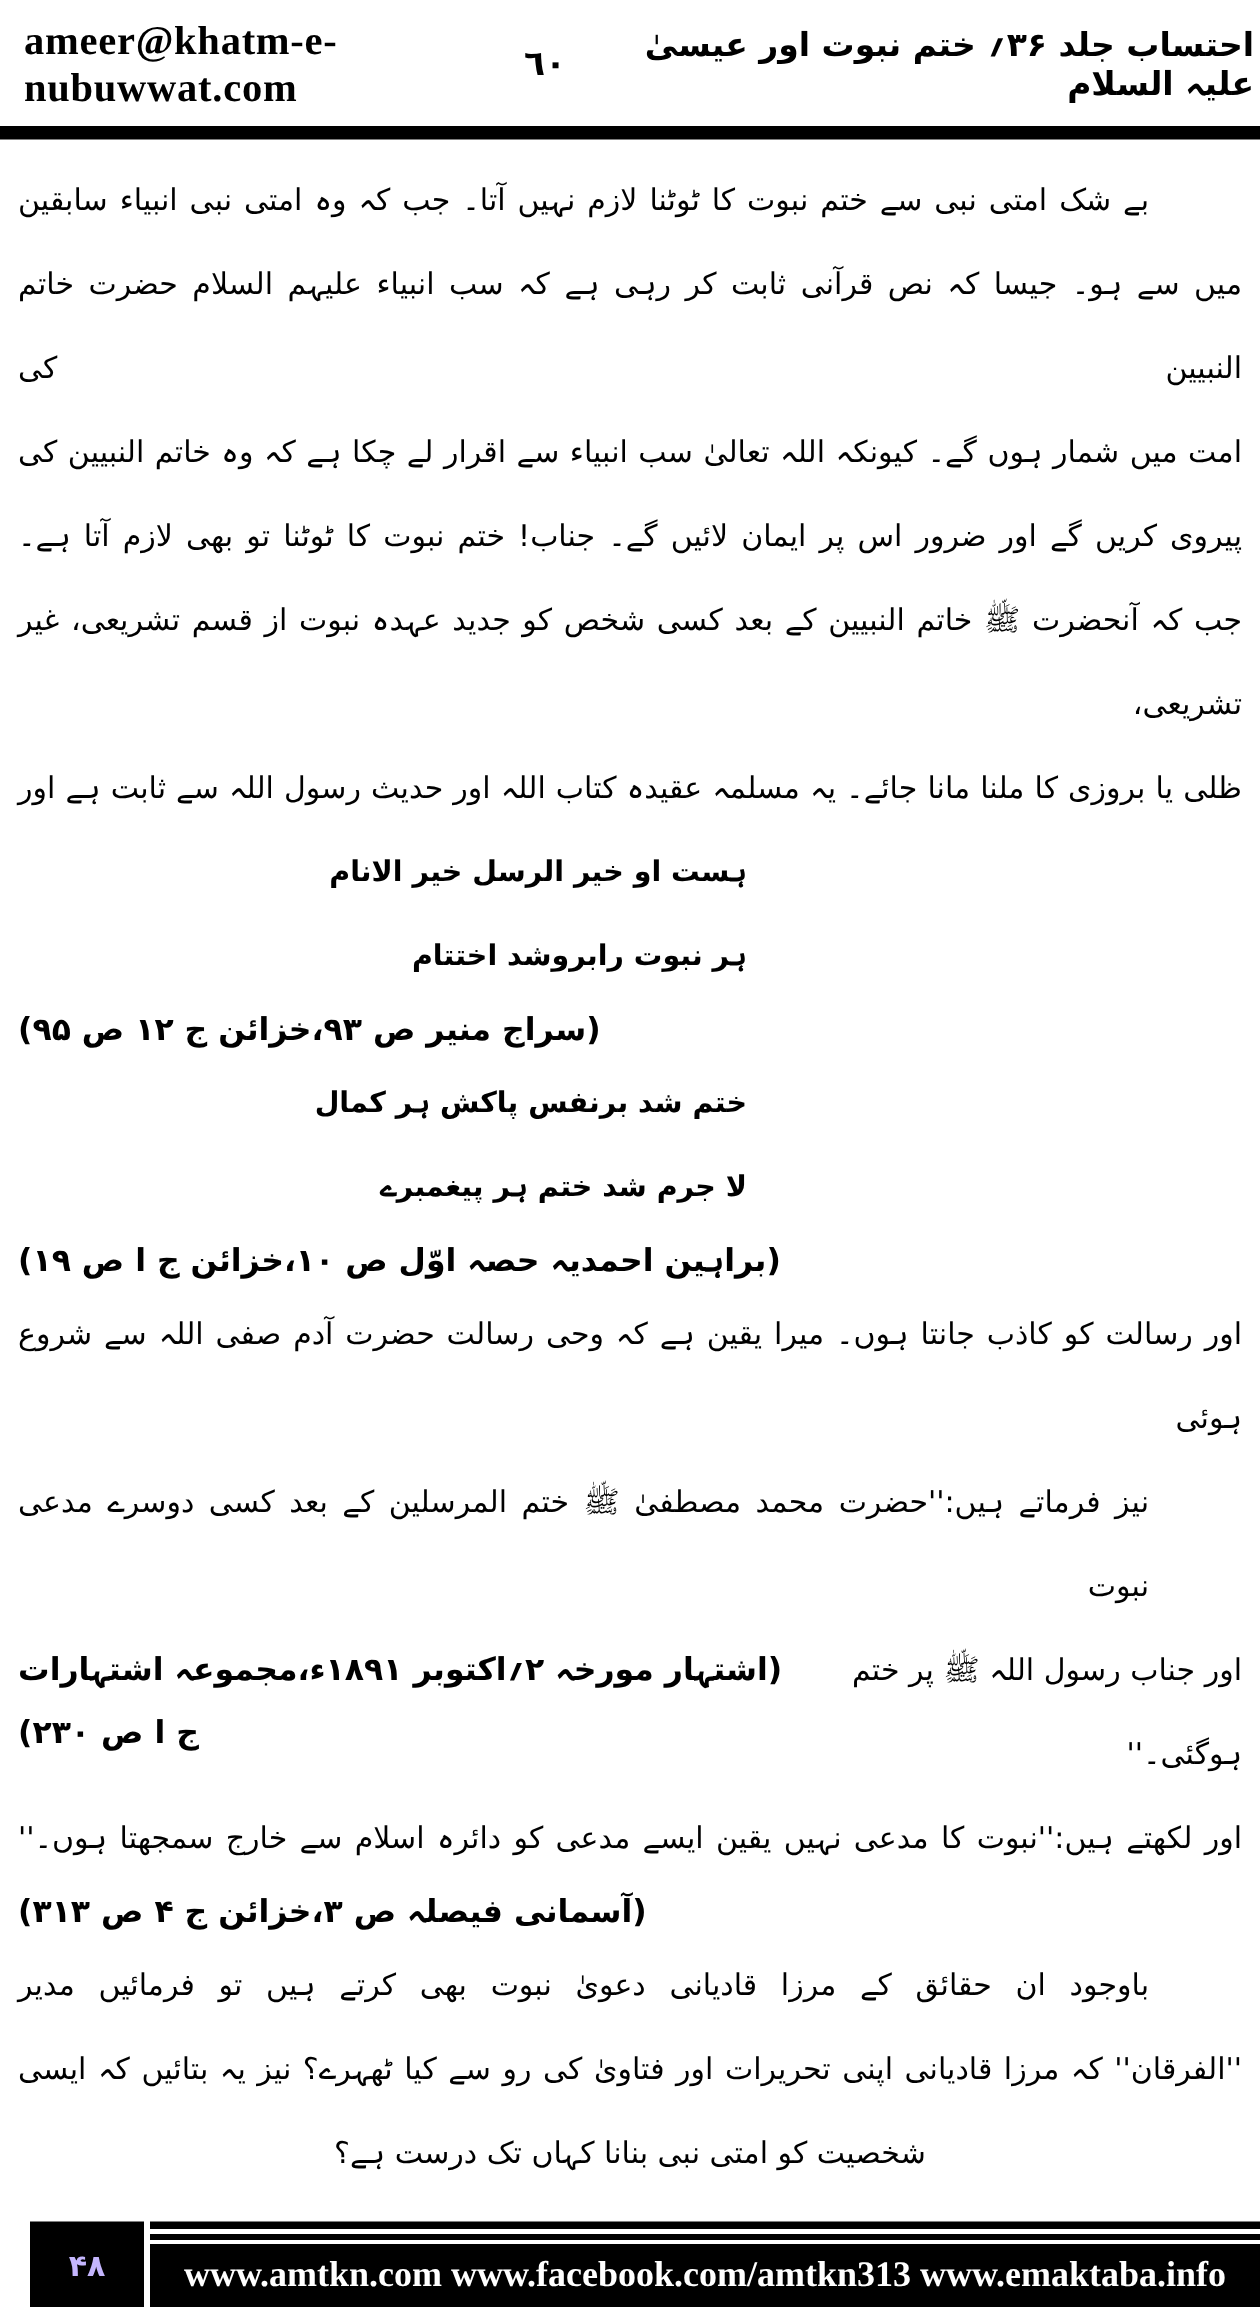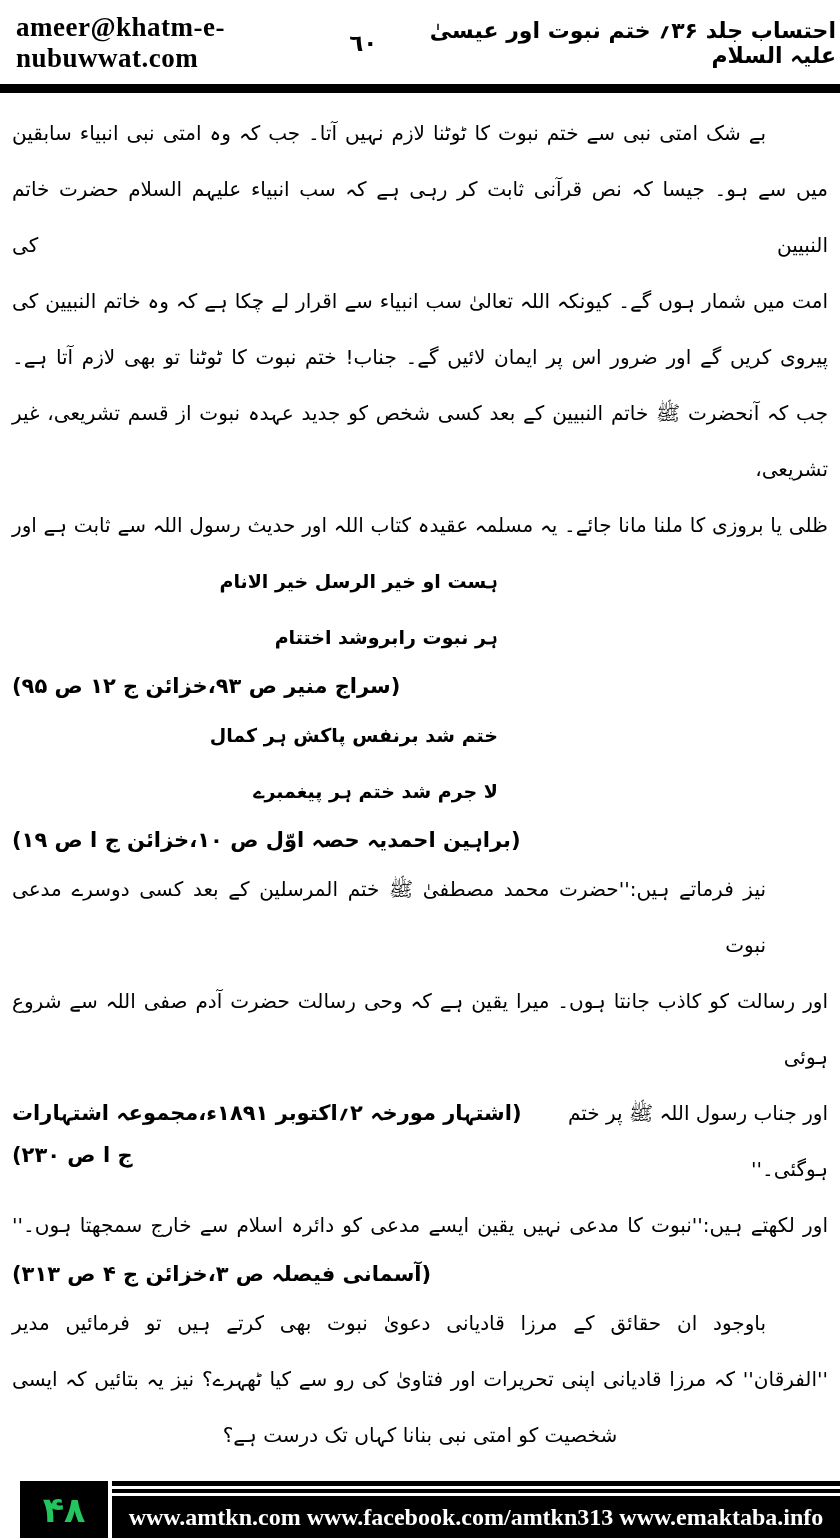--- a/index.html
+++ b/index.html
@@ -52,23 +52,23 @@
     display: flex; justify-content: space-between;
     width: 315px; margin-left: auto; margin-right: 330px;
     line-height: 56px; font-weight: bold; font-size: 19px;
   }
   
   .footer {
     position: absolute; left: 0; bottom: 2px; width: 100%;
     height: 57px; display: flex; direction: ltr; align-items: stretch;
   }
   .footer-num {
-    width: 88px; margin-left: 20px; background: #000; color: #22c55e;
+    width: 76px; margin-left: 20px; background: #000; color: #c4b5fd;
     display: flex; align-items: center; justify-content: center;
-    font-size: 35px; font-weight: bold;
+    font-size: 20px; font-weight: bold;
   }
   .footer-bar {
     flex: 1; margin-left: 4px; color: #fff;
     background: linear-gradient(#000 0 5px, #fff 5px 8px, #000 8px 12px, #fff 12px 15px, #000 15px 100%);
     display: flex; align-items: flex-end; justify-content: center;
   }
   .footer-links {
     font-family: "Liberation Serif", serif;
     font-weight: bold; font-size: 24px;
     padding-bottom: 7px; white-space: nowrap;
@@ -103,22 +103,22 @@
     </div>
     <div class="ref">(سراج منیر ص ۹۳،خزائن ج ۱۲ ص ۹۵)</div>
 
     <div>
       <div class="poetry">ختم شد برنفس پاکش ہر کمال</div>
       <div class="poetry">لا جرم شد ختم ہر پیغمبرے</div>
     </div>
     <div class="ref">(براہین احمدیہ حصہ اوّل ص ۱۰،خزائن ج ا ص ۱۹)</div>
 
     <div>
+      <div class="l">اور رسالت کو کاذب جانتا ہوں۔ میرا یقین ہے کہ وحی رسالت حضرت آدم صفی اللہ سے شروع ہوئی</div>
       <div class="l indent">نیز فرماتے ہیں:''حضرت محمد مصطفیٰ ﷺ ختم المرسلین کے بعد کسی دوسرے مدعی نبوت</div>
-      <div class="l">اور رسالت کو کاذب جانتا ہوں۔ میرا یقین ہے کہ وحی رسالت حضرت آدم صفی اللہ سے شروع ہوئی</div>
       <div class="quote-row">
         <span>اور جناب رسول اللہ ﷺ پر ختم ہوگئی۔''</span>
         <span class="ref">(اشتہار مورخہ ۲؍اکتوبر ۱۸۹۱ء،مجموعہ اشتہارات ج ا ص ۲۳۰)</span>
       </div>
     </div>
 
     <div>
       <div class="l">اور لکھتے ہیں:''نبوت کا مدعی نہیں یقین ایسے مدعی کو دائرہ اسلام سے خارج سمجھتا ہوں۔''</div>
       <div class="ref">(آسمانی فیصلہ ص ۳،خزائن ج ۴ ص ۳۱۳)</div>
     </div>

